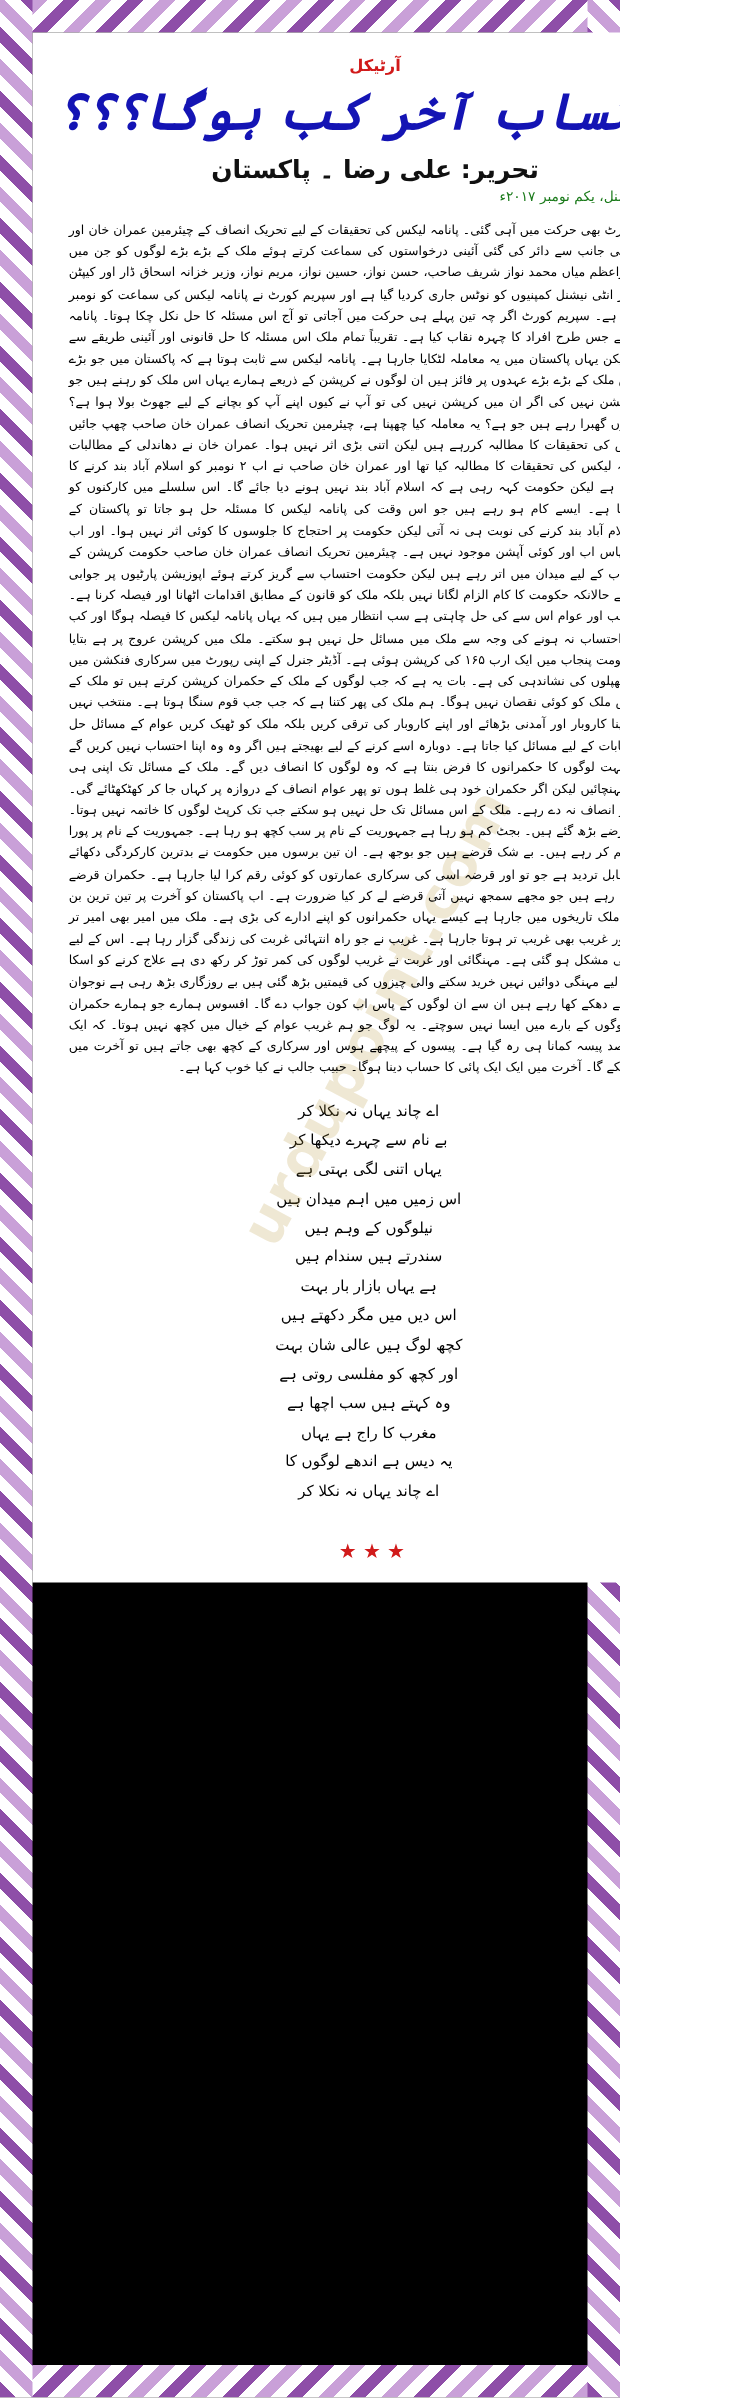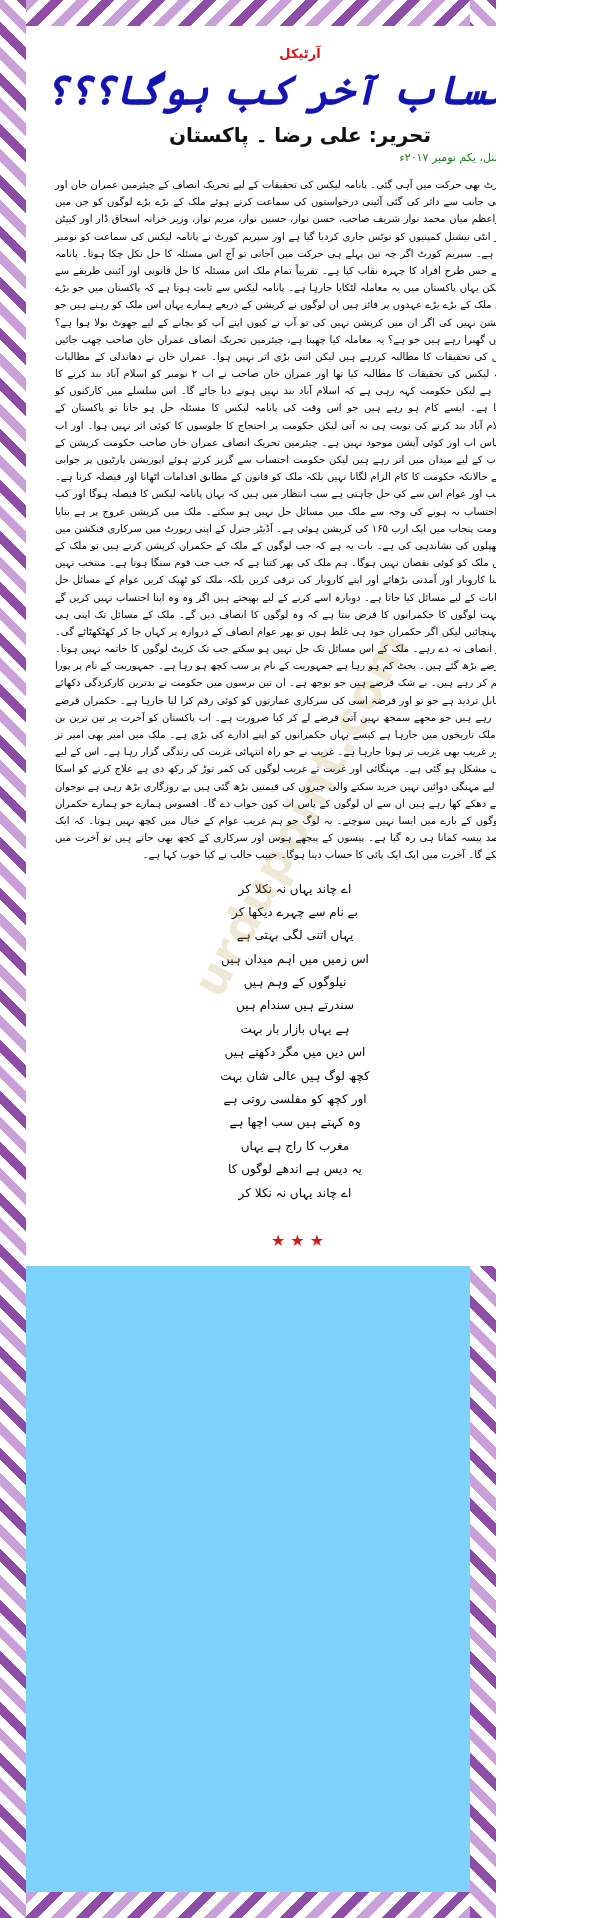--- a/index.html
+++ b/index.html
@@ -8,21 +8,21 @@
     background: #ffffff;
   }
   body {
     width: 600px;
     font-family: "DejaVu Sans", sans-serif;
   }
   .page {
     position: relative;
     width: 496px;
     min-height: 1918px;
-    background: #7dd3fc;
+    background: #000000;
     box-sizing: border-box;
     overflow: hidden;
   }
   
   .border-strip {
     position: absolute;
     left: 0;
     width: 600px;
     height: 26px;
     background:

